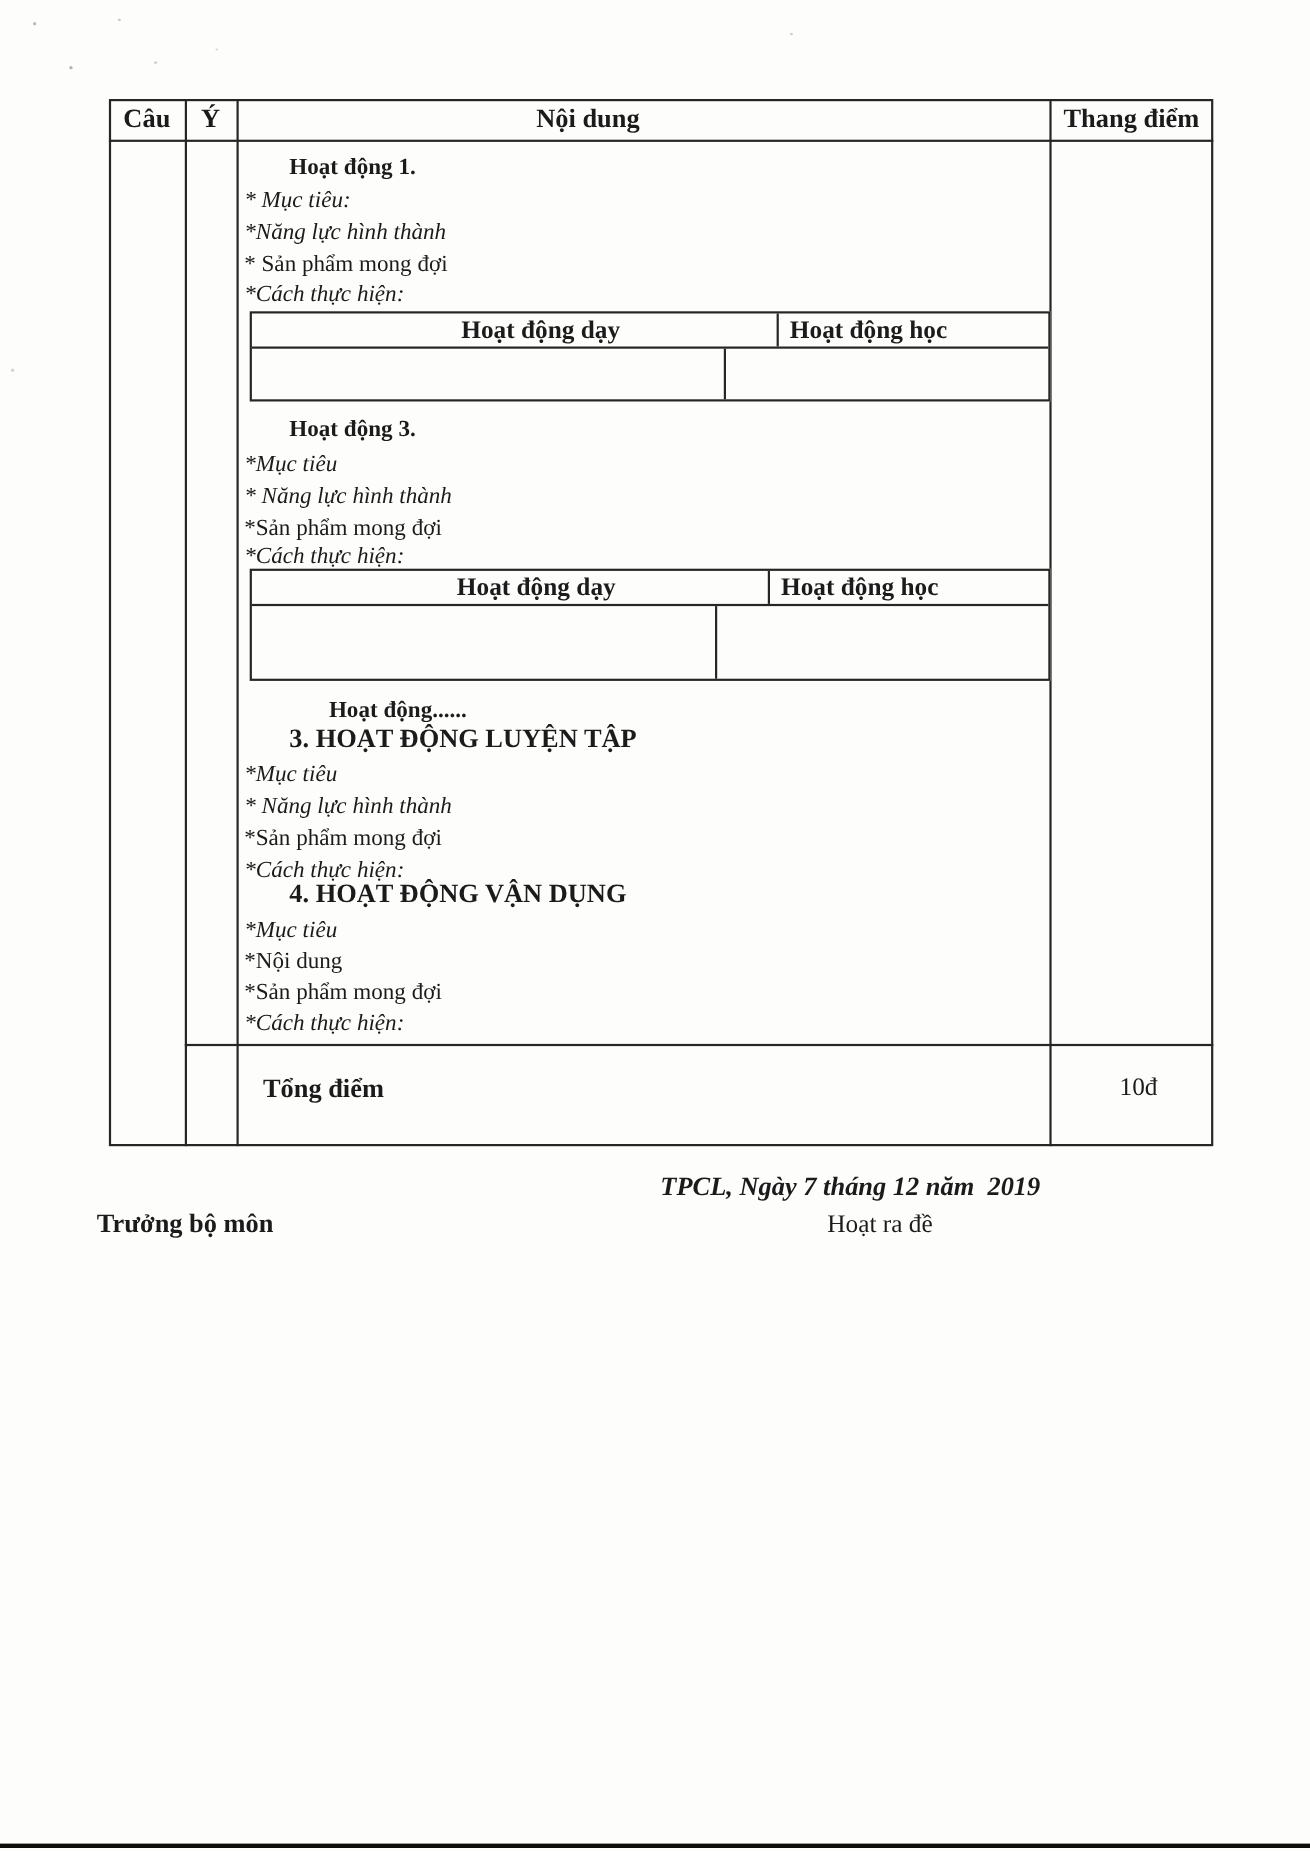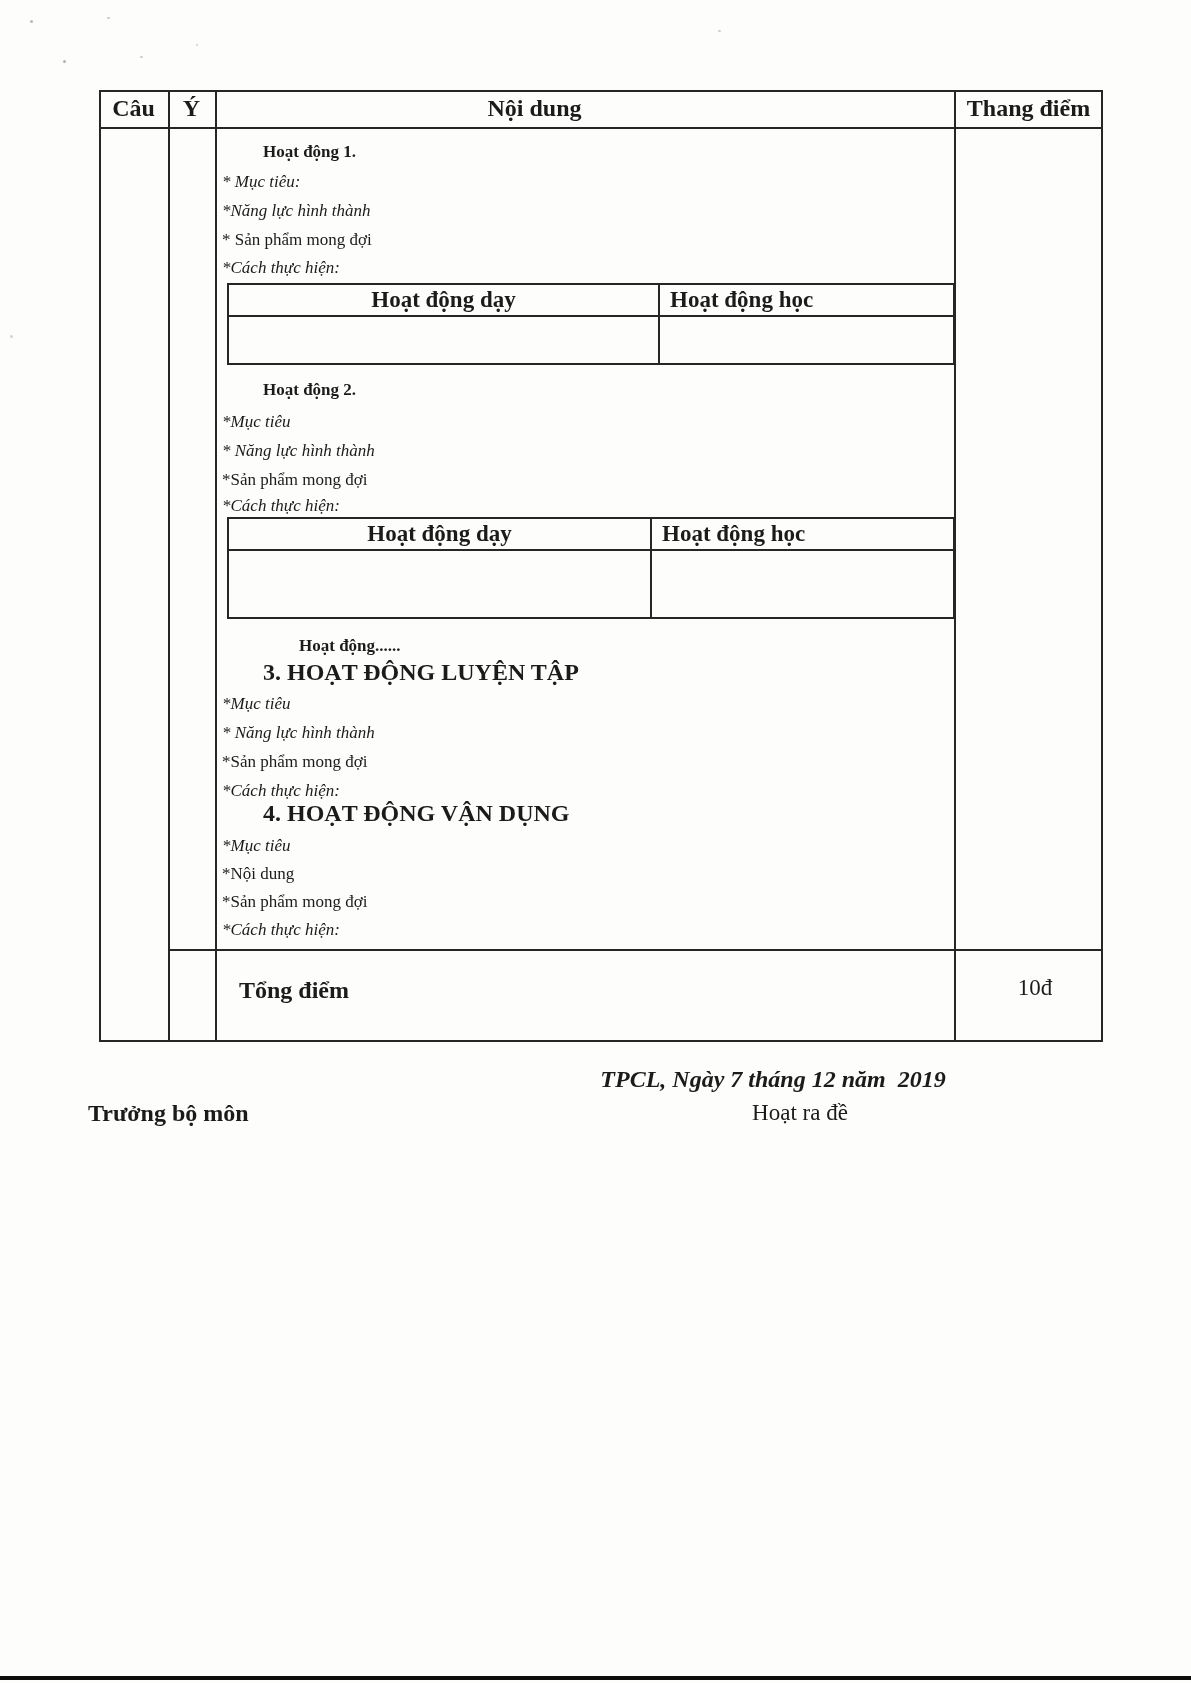--- a/index.html
+++ b/index.html
@@ -17,37 +17,37 @@
   }
   .vline { width:2px; background:#262626; top:90px; height:952px; }
   .hline { height:2px; background:#262626; }
 
   .hdr-cell {
     top:90px; height:37px; line-height:37px; text-align:center;
     font-weight:bold; font-size:24px; white-space:pre;
   }
 
   
-  .line { font-size:17px; line-height:27px; white-space:pre; }
+  .line { font-size:21px; line-height:27px; white-space:pre; }
   .line.star { left:222px; }
   .line.it   { font-style:italic;font-family:Liberation Serif, serif; }
   .line.head { left:263px; font-weight:bold; }
   .line.caps { left:263px; font-weight:bold; font-size:24px; }
 
   
   .act-table {
     position:absolute; left:227px; width:728px;
     border:2px solid #262626; box-sizing:border-box; background:#fdfdfc;
   }
   .act-head { display:flex; height:30px; border-bottom:2px solid #262626; }
   .act-body { display:flex; }
   .act-c1 { width:429px; box-sizing:border-box; }
   .act-c2 { flex:1; border-left:2px solid #262626; box-sizing:border-box; }
   .t2 .act-c1 { width:421px; }
-  .act-head .act-c1 { text-align:center; font-weight:bold; font-size:23px; line-height:29px; }
+  .act-head .act-c1 { text-align:center; font-weight:bold; font-size:23px; line-height:29px;margin-left:48px; }
   .act-head .act-c2 { padding-left:10px; font-weight:bold; font-size:23px; line-height:29px; }
   .t1 .act-body { height:46px; }
   .t2 .act-body { height:66px; }
 
   
   .total-label { left:222px; top:977px; font-weight:bold; font-size:24px;margin-left:17px; }
   .score-cell  { left:954px; top:975px; width:162px; text-align:center; font-size:23px; }
 
   
   .place-date { left:523px; top:1066px; width:500px; text-align:center;
@@ -94,21 +94,21 @@
     <div class="act-head">
       <div class="act-c1">Hoạt động dạy</div>
       <div class="act-c2">Hoạt động học</div>
     </div>
     <div class="act-body">
       <div class="act-c1"></div>
       <div class="act-c2"></div>
     </div>
   </div>
 
-  <div class="abs line head" style="top:376px;">Hoạt động 2.</div>
+  <div class="abs line head" style="top:376px;">Hoạt động 3.</div>
   <div class="abs line star it" style="top:408px;">*Mục tiêu</div>
   <div class="abs line star it" style="top:437px;">* Năng lực hình thành</div>
   <div class="abs line star" style="top:466px;">*Sản phẩm mong đợi</div>
   <div class="abs line star it" style="top:492px;">*Cách thực hiện:</div>
 
   <div class="act-table t2" style="top:517px;height:102px;">
     <div class="act-head">
       <div class="act-c1">Hoạt động dạy</div>
       <div class="act-c2">Hoạt động học</div>
     </div>

